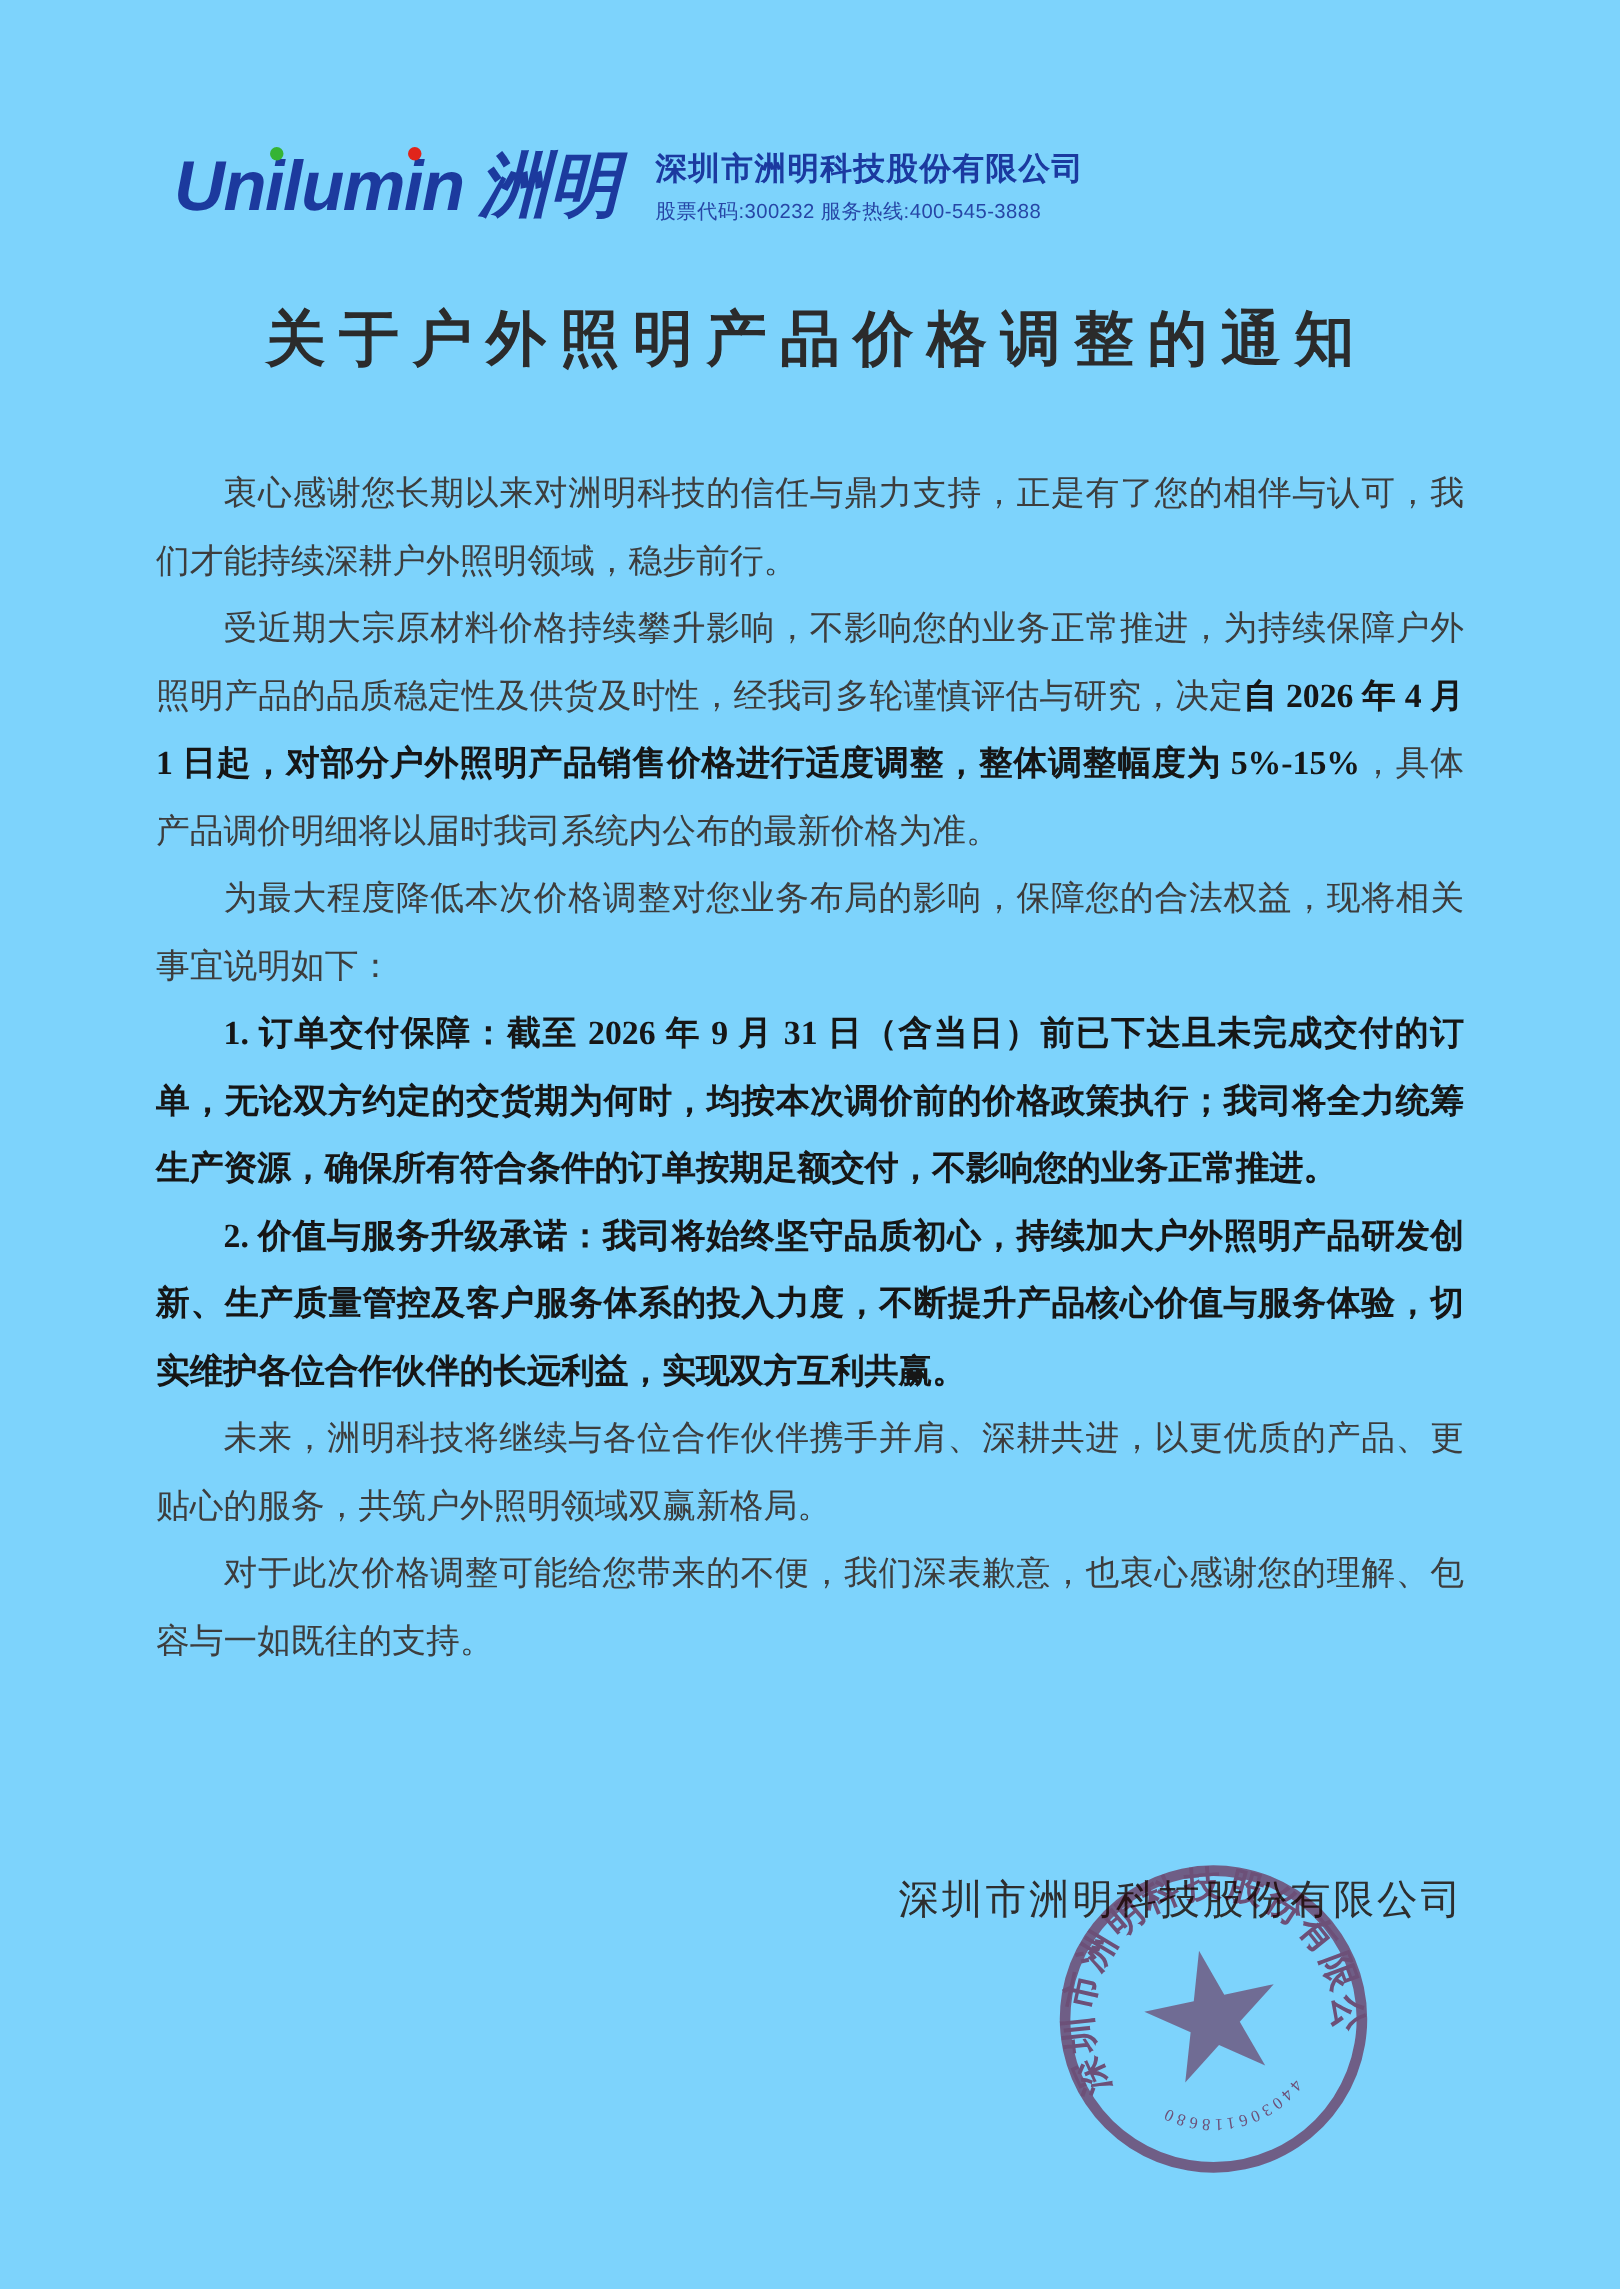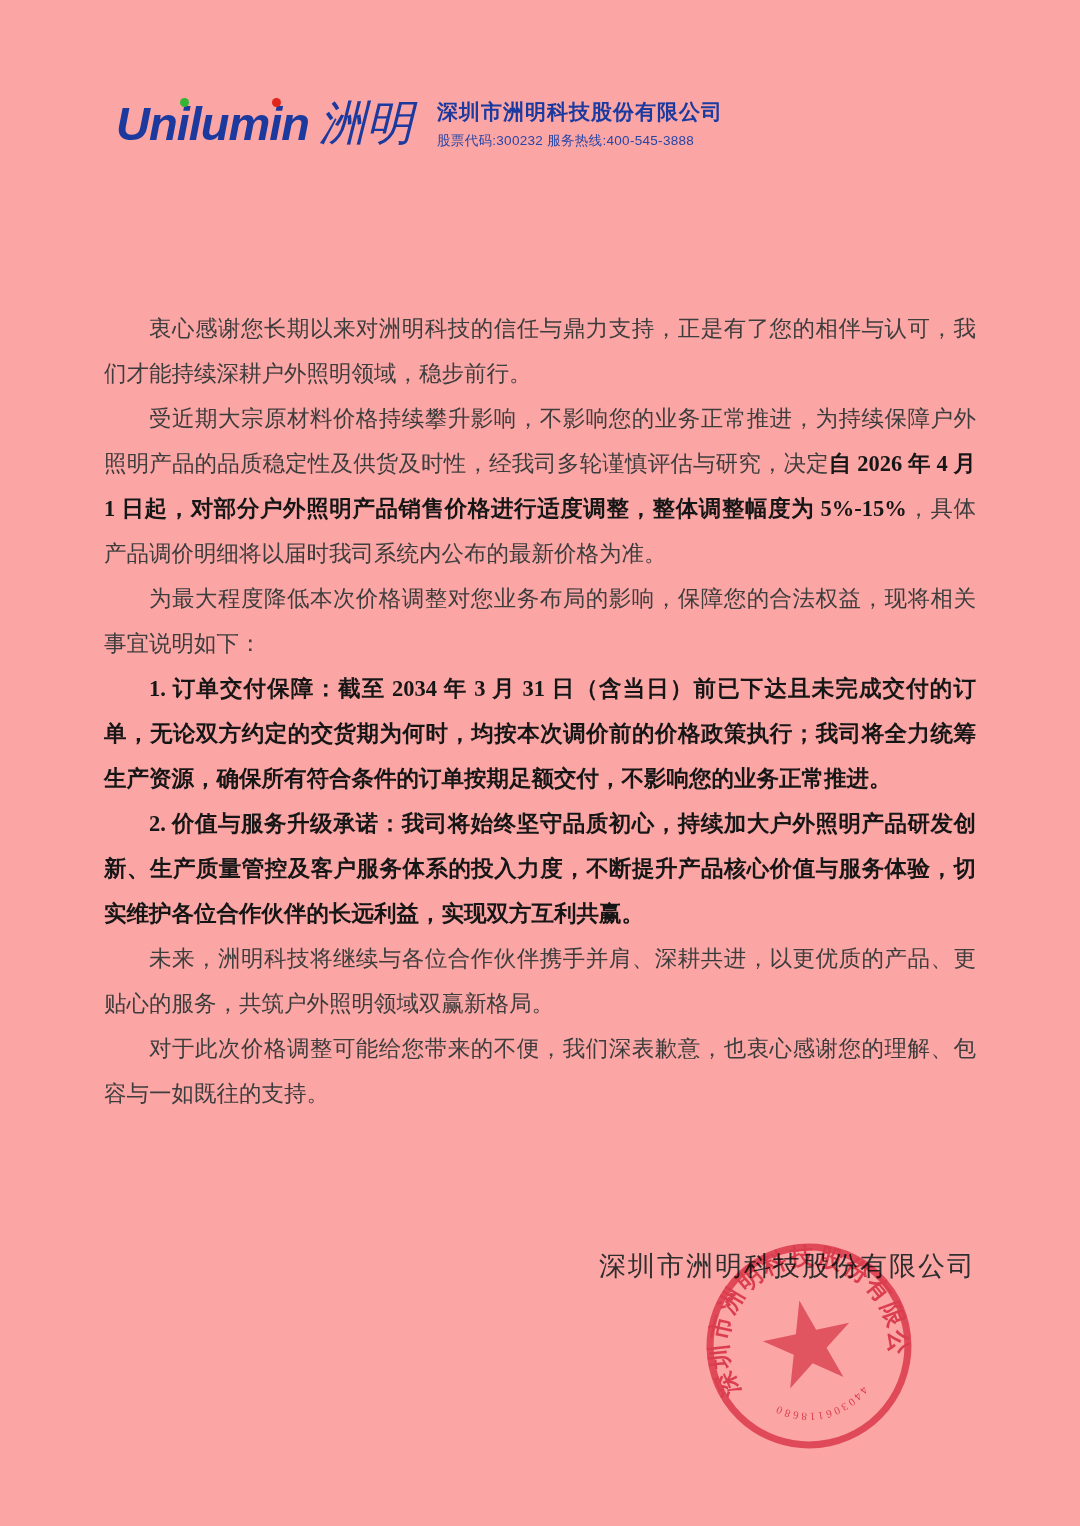--- a/index.html
+++ b/index.html
@@ -4,21 +4,21 @@
 <style>
   html, body { margin: 0; padding: 0; }
   body {
     width: 1080px; height: 1526px;
     background: #f4f4f2;
     font-family: "Liberation Serif", "DejaVu Serif", serif;
   }
   .page {
     position: relative;
     width: 1080px; height: 1526px;
-    background: #fca5a5;
+    background: #7dd3fc;
     overflow: hidden;
   }
 
   
   .header {
     position: absolute; top: 92px; left: 116px;
     display: flex; align-items: center; gap: 24px;
   }
   .logo {
     display: flex; align-items: center;
@@ -29,21 +29,21 @@
   }
   .logo .li { position: relative; display: inline-block; }
   .logo .li::after {
     content: ""; position: absolute;
     width: 9px; height: 9px; border-radius: 50%;
     top: 2px; left: 3px;
   }
   .logo .li.green::after { background: #35b434; }
   .logo .li.red::after   { background: #e1251b; }
   .logo-cn {
-    font-style: italic; font-weight: 400;
+    font-style: italic; font-weight: 700;
     margin-left: 10px; letter-spacing: 0;
   }
   .company-block { display: flex; flex-direction: column; justify-content: center; }
   .company-name {
     font-family: "Liberation Sans", "DejaVu Sans", sans-serif;
     font-weight: 700; font-size: 21px; color: #1b3aa0;
     letter-spacing: 1px;
   }
   .company-meta {
     font-family: "Liberation Sans", "DejaVu Sans", sans-serif;
@@ -102,26 +102,27 @@
         <span class="li red">i</span>
         <span>n</span>
       <span class="logo-cn">洲明</span>
     </div>
     <div class="company-block">
       <span class="company-name">深圳市洲明科技股份有限公司</span>
       <span class="company-meta">股票代码:300232  服务热线:400-545-3888</span>
     </div>
   </div>
 
+  <div class="doc-title">关于户外照明产品价格调整的通知</div>
 
   <div class="content">
     <p class="p-first">衷心感谢您长期以来对洲明科技的信任与鼎力支持，正是有了您的相伴与认可，我们才能持续深耕户外照明领域，稳步前行。</p>
     <p><span>受近期大宗原材料价格持续攀升影响，不影响您的业务正常推进，为持续保障户外照明产品的品质稳定性及供货及时性，经我司多轮谨慎评估与研究，决定</span><span class="b">自 2026 年 4 月 1 日起，对部分户外照明产品销售价格进行适度调整，整体调整幅度为 5%-15%</span><span>，具体产品调价明细将以届时我司系统内公布的最新价格为准。</span></p>
     <p>为最大程度降低本次价格调整对您业务布局的影响，保障您的合法权益，现将相关事宜说明如下：</p>
-    <p class="item">1. 订单交付保障：截至 2034 年 3 月 31 日（含当日）前已下达且未完成交付的订单，无论双方约定的交货期为何时，均按本次调价前的价格政策执行；我司将全力统筹生产资源，确保所有符合条件的订单按期足额交付，不影响您的业务正常推进。</p>
+    <p class="item">1. 订单交付保障：截至 2026 年 9 月 31 日（含当日）前已下达且未完成交付的订单，无论双方约定的交货期为何时，均按本次调价前的价格政策执行；我司将全力统筹生产资源，确保所有符合条件的订单按期足额交付，不影响您的业务正常推进。</p>
     <p class="item">2. 价值与服务升级承诺：我司将始终坚守品质初心，持续加大户外照明产品研发创新、生产质量管控及客户服务体系的投入力度，不断提升产品核心价值与服务体验，切实维护各位合作伙伴的长远利益，实现双方互利共赢。</p>
     <p>未来，洲明科技将继续与各位合作伙伴携手并肩、深耕共进，以更优质的产品、更贴心的服务，共筑户外照明领域双赢新格局。</p>
     <p>对于此次价格调整可能给您带来的不便，我们深表歉意，也衷心感谢您的理解、包容与一如既往的支持。</p>
 
     <div class="signature">
       <div class="sig-company">深圳市洲明科技股份有限公司</div>
     </div>
   </div>
 
   <div class="seal">

